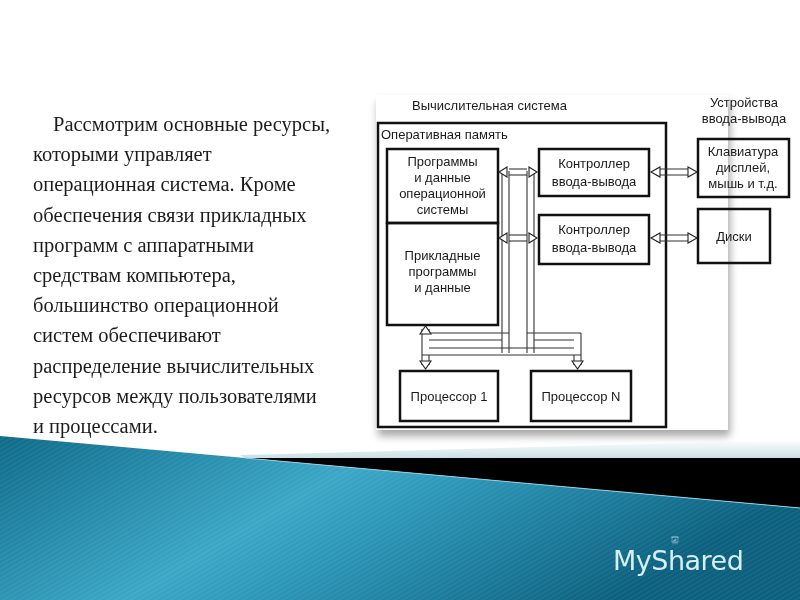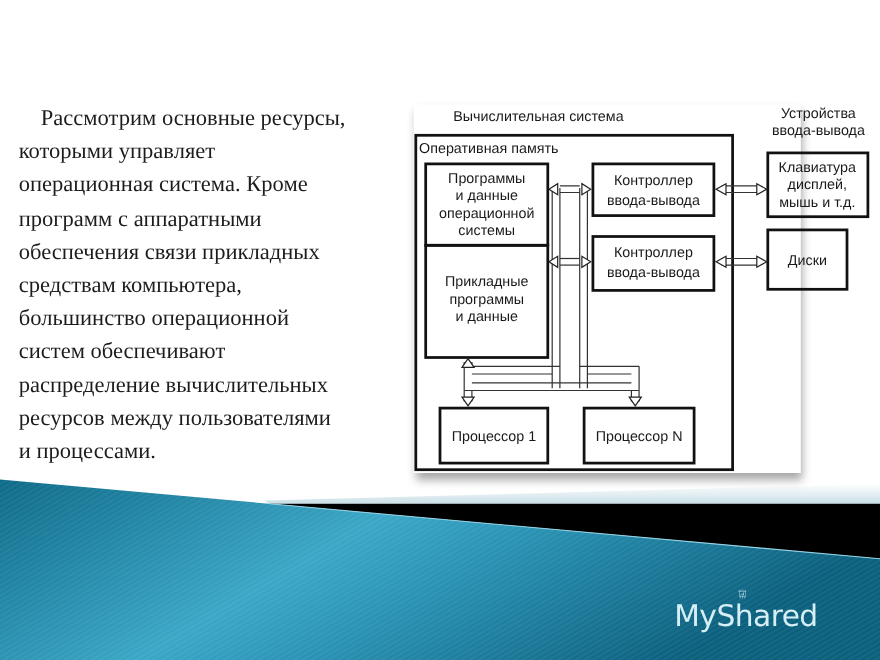--- a/index.html
+++ b/index.html
@@ -8,21 +8,21 @@
     background: #ffffff;
     font-family: "Liberation Sans", sans-serif;
   }
   .slide { position: absolute; left: 0; top: 0; width: 800px; height: 600px; }
 
   
   .body-text {
     position: absolute; left: 17px; top: 93px; width: 360px;
     font-family: "Liberation Serif", serif;
     font-size: 20.5px; line-height: 30.2px; color: #1c1c1c;
-    margin: 0;
+    margin: 16px;
   }
   .body-text .ln { display: block; white-space: nowrap; }
   .body-text .ln.first { padding-left: 20px; }
 
   
   .diagram {
     position: absolute; left: 376px; top: 95px; width: 352px; height: 335px;
     background: #ffffff;
     box-shadow: 2px 6px 8px rgba(0,0,0,0.35);
   }
@@ -70,22 +70,22 @@
     <polygon points="0,436 245,458 800,508 800,600 0,600" fill="url(#teal)"></polygon>
     <polygon points="0,436 245,458 800,508 800,600 0,600" fill="url(#stripes)"></polygon>
 
     <line x1="245" y1="458" x2="800" y2="508" stroke="#8fd0e2" stroke-width="1"></line>
   </svg>
 
   <p class="body-text">
     <span class="ln first">Рассмотрим основные ресурсы,</span>
     <span class="ln">которыми управляет</span>
     <span class="ln">операционная система. Кроме</span>
+    <span class="ln">обеспечения связи прикладных</span>
     <span class="ln">программ с аппаратными</span>
-    <span class="ln">обеспечения связи прикладных</span>
     <span class="ln">средствам компьютера,</span>
     <span class="ln">большинство операционной</span>
     <span class="ln">систем обеспечивают</span>
     <span class="ln">распределение вычислительных</span>
     <span class="ln">ресурсов между пользователями</span>
     <span class="ln">и процессами.</span>
   </p>
 
   <div class="diagram">
     <svg width="419" height="335" viewBox="0 0 419 335">

